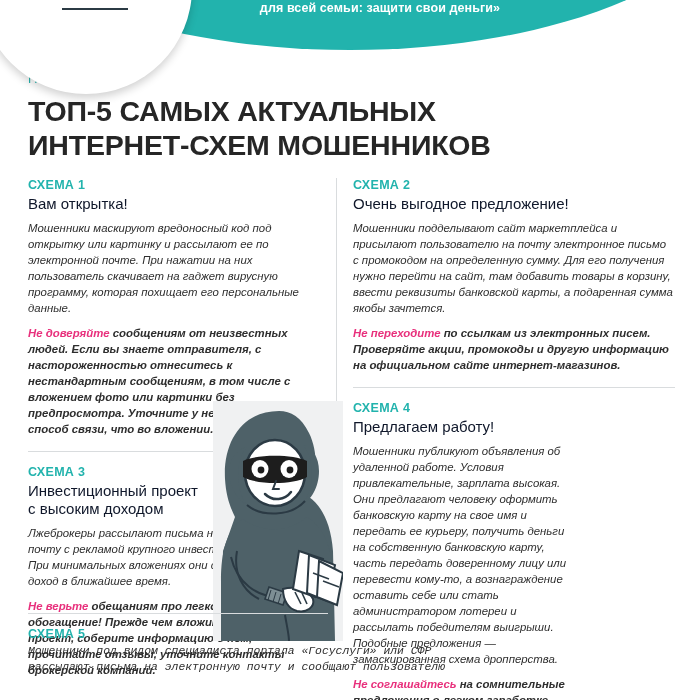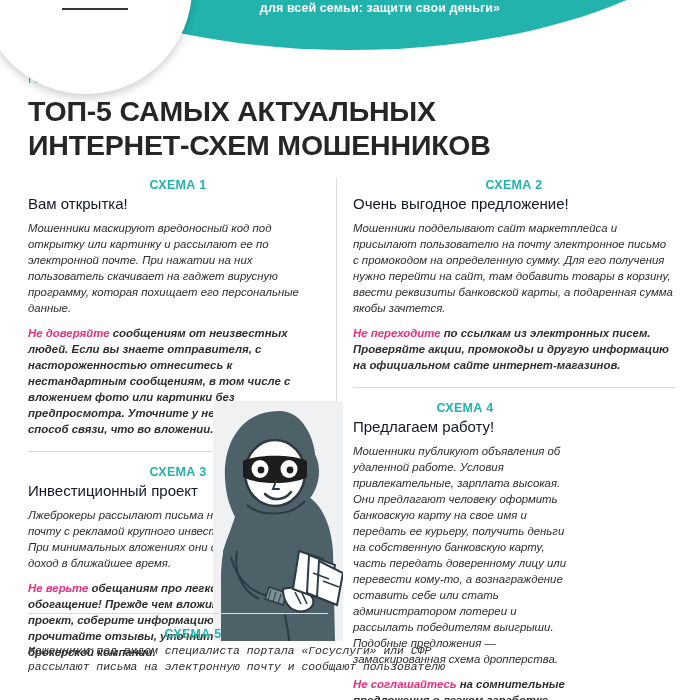--- a/index.html
+++ b/index.html
@@ -129,21 +129,20 @@
     background: #d9dcde;
   }
 
   .scheme { position: relative; }
   .scheme-kicker {
     color: #22b3ad;
     font-size: 12.5px;
     font-weight: bold;
     letter-spacing: .3px;
     margin-bottom: 3px;
-    text-align: center;
   }
   .scheme-title {
     font-size: 15px;
     font-weight: normal;
     color: #0f172a;
     line-height: 1.22;
     margin-bottom: 8px;
   }
   .scheme-body {
     font-size: 11.4px;
@@ -234,21 +233,21 @@
       <div class="scheme-kicker">СХЕМА 1</div>
       <div class="scheme-title">Вам открытка!</div>
       <p class="scheme-body">Мошенники маскируют вредоносный код под открытку или картинку и рассылают ее по электронной почте. При нажатии на них пользователь скачивает на гаджет вирусную программу, которая похищает его персональные данные.</p>
       <p class="scheme-warn"><span class="warn-lead">Не доверяйте</span><span> сообщениям от неизвестных людей. Если вы знаете отправителя, с настороженностью отнеситесь к нестандартным сообщениям, в том числе с вложением фото или картинки без предпросмотра. Уточните у него через другой способ связи, что во вложении.</span></p>
     </div>
 
     <div class="hdivider"></div>
 
     <div class="scheme">
       <div class="scheme-kicker">СХЕМА 3</div>
-      <div class="scheme-title"><span>Инвестиционный проект</span><br></div>
+      <div class="scheme-title"><span>Инвестиционный проект</span><br><span>с высоким доходом</span></div>
       <p class="scheme-body">Лжеброкеры рассылают письма на электронную почту с рекламой крупного инвестиционного проекта. При минимальных вложениях они обещают высокий доход в ближайшее время.</p>
       <p class="scheme-warn"><span class="warn-lead">Не верьте</span><span> обещаниям про легкое и быстрое обогащение! Прежде чем вложить деньги в такой проект, соберите информацию о нем, прочитайте отзывы, уточните контакты брокерской компании.</span></p>
     </div>
   </div>
 
   <div class="col col-right">
 
     <div class="scheme">
       <div class="scheme-kicker">СХЕМА 2</div>
       <div class="scheme-title">Очень выгодное предложение!</div>

